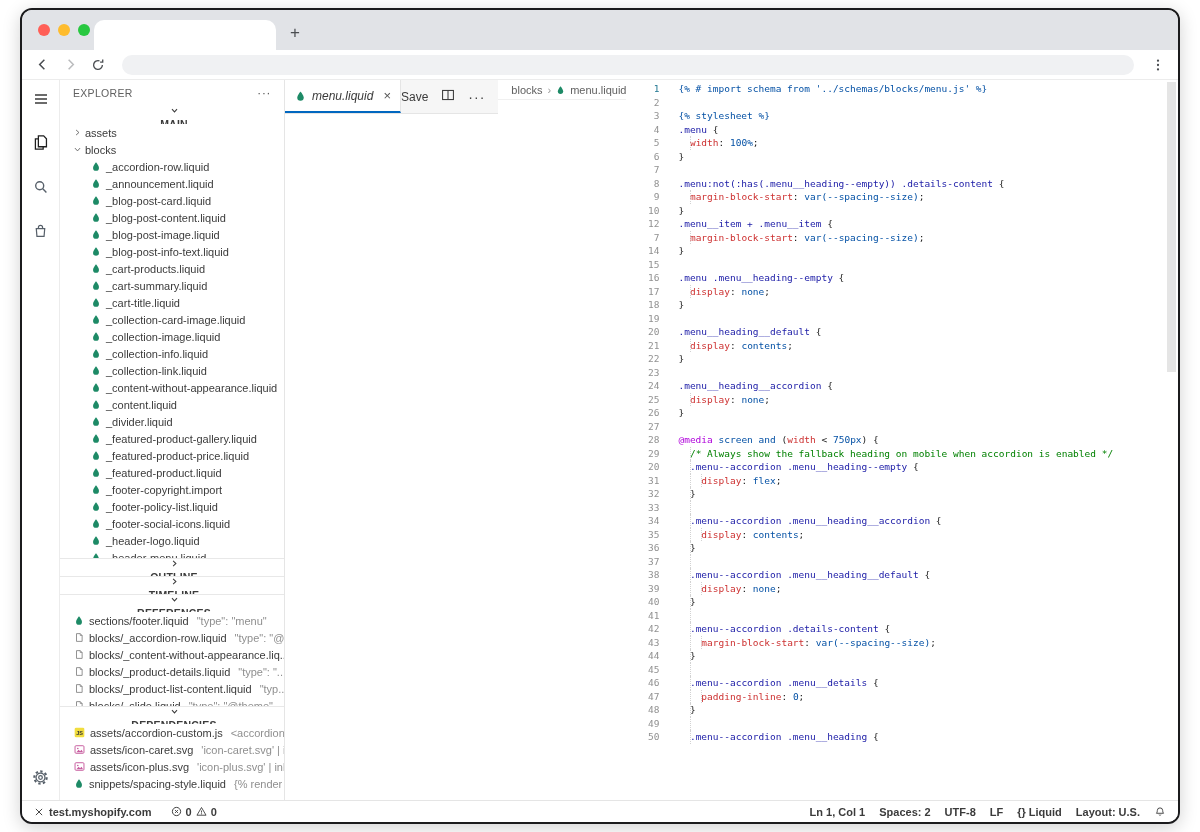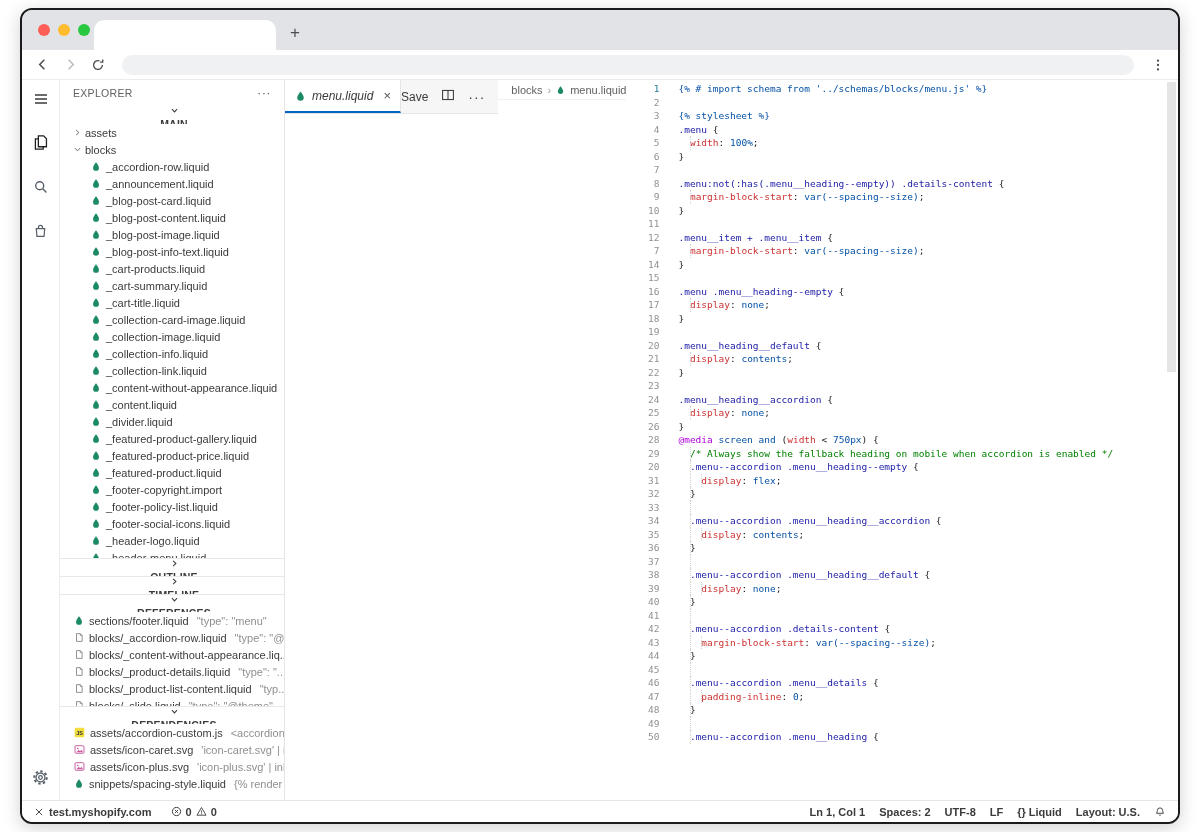--- a/index.html
+++ b/index.html
@@ -554,36 +554,36 @@
               <div class="cline"><span class="ln">1</span><span class="lc"><span class="tok-lq">{% # import schema from '../schemas/blocks/menu.js' %}</span></span></div>
               <div class="cline"><span class="ln">2</span><span class="lc"></span></div>
               <div class="cline"><span class="ln">3</span><span class="lc"><span class="tok-lq">{% stylesheet %}</span></span></div>
               <div class="cline"><span class="ln">4</span><span class="lc"><span class="tok-se">.menu</span><span class="tok-pl"> {</span></span></div>
               <div class="cline"><span class="ln">5</span><span class="lc"><span class="g" style="left:2ch"></span><span class="tok-pl">  </span><span class="tok-pr">width</span><span class="tok-pl">: </span><span class="tok-va">100%</span><span class="tok-pl">;</span></span></div>
               <div class="cline"><span class="ln">6</span><span class="lc"><span class="tok-pl">}</span></span></div>
               <div class="cline"><span class="ln">7</span><span class="lc"></span></div>
               <div class="cline"><span class="ln">8</span><span class="lc"><span class="tok-se">.menu:not(:has(.menu__heading--empty)) .details-content</span><span class="tok-pl"> {</span></span></div>
               <div class="cline"><span class="ln">9</span><span class="lc"><span class="g" style="left:2ch"></span><span class="tok-pl">  </span><span class="tok-pr">margin-block-start</span><span class="tok-pl">: </span><span class="tok-va">var(--spacing--size)</span><span class="tok-pl">;</span></span></div>
               <div class="cline"><span class="ln">10</span><span class="lc"><span class="tok-pl">}</span></span></div>
-              <div class="cline"><span class="ln">11</span><span class="lc"></span></div>
               <div class="cline"><span class="ln">12</span><span class="lc"><span class="tok-se">.menu__item + .menu__item</span><span class="tok-pl"> {</span></span></div>
               <div class="cline"><span class="ln">7</span><span class="lc"><span class="g" style="left:2ch"></span><span class="tok-pl">  </span><span class="tok-pr">margin-block-start</span><span class="tok-pl">: </span><span class="tok-va">var(--spacing--size)</span><span class="tok-pl">;</span></span></div>
               <div class="cline"><span class="ln">14</span><span class="lc"><span class="tok-pl">}</span></span></div>
               <div class="cline"><span class="ln">15</span><span class="lc"></span></div>
               <div class="cline"><span class="ln">16</span><span class="lc"><span class="tok-se">.menu .menu__heading--empty</span><span class="tok-pl"> {</span></span></div>
               <div class="cline"><span class="ln">17</span><span class="lc"><span class="g" style="left:2ch"></span><span class="tok-pl">  </span><span class="tok-pr">display</span><span class="tok-pl">: </span><span class="tok-va">none</span><span class="tok-pl">;</span></span></div>
               <div class="cline"><span class="ln">18</span><span class="lc"><span class="tok-pl">}</span></span></div>
               <div class="cline"><span class="ln">19</span><span class="lc"></span></div>
               <div class="cline"><span class="ln">20</span><span class="lc"><span class="tok-se">.menu__heading__default</span><span class="tok-pl"> {</span></span></div>
               <div class="cline"><span class="ln">21</span><span class="lc"><span class="g" style="left:2ch"></span><span class="tok-pl">  </span><span class="tok-pr">display</span><span class="tok-pl">: </span><span class="tok-va">contents</span><span class="tok-pl">;</span></span></div>
               <div class="cline"><span class="ln">22</span><span class="lc"><span class="tok-pl">}</span></span></div>
               <div class="cline"><span class="ln">23</span><span class="lc"></span></div>
               <div class="cline"><span class="ln">24</span><span class="lc"><span class="tok-se">.menu__heading__accordion</span><span class="tok-pl"> {</span></span></div>
               <div class="cline"><span class="ln">25</span><span class="lc"><span class="g" style="left:2ch"></span><span class="tok-pl">  </span><span class="tok-pr">display</span><span class="tok-pl">: </span><span class="tok-va">none</span><span class="tok-pl">;</span></span></div>
               <div class="cline"><span class="ln">26</span><span class="lc"><span class="tok-pl">}</span></span></div>
+              <div class="cline"><span class="ln">27</span><span class="lc"></span></div>
               <div class="cline"><span class="ln">28</span><span class="lc"><span class="tok-kw">@media</span><span class="tok-pl"> </span><span class="tok-va">screen</span><span class="tok-pl"> </span><span class="tok-va">and</span><span class="tok-pl"> (</span><span class="tok-pr">width</span><span class="tok-pl"> &lt; </span><span class="tok-va">750px</span><span class="tok-pl">) {</span></span></div>
               <div class="cline"><span class="ln">29</span><span class="lc"><span class="g" style="left:2ch"></span><span class="tok-pl">  </span><span class="tok-co">/* Always show the fallback heading on mobile when accordion is enabled */</span></span></div>
               <div class="cline"><span class="ln">20</span><span class="lc"><span class="g" style="left:2ch"></span><span class="tok-pl">  </span><span class="tok-se">.menu--accordion .menu__heading--empty</span><span class="tok-pl"> {</span></span></div>
               <div class="cline"><span class="ln">31</span><span class="lc"><span class="g" style="left:2ch"></span><span class="g" style="left:4ch"></span><span class="tok-pl">    </span><span class="tok-pr">display</span><span class="tok-pl">: </span><span class="tok-va">flex</span><span class="tok-pl">;</span></span></div>
               <div class="cline"><span class="ln">32</span><span class="lc"><span class="g" style="left:2ch"></span><span class="tok-pl">  }</span></span></div>
               <div class="cline"><span class="ln">33</span><span class="lc"><span class="g" style="left:2ch"></span></span></div>
               <div class="cline"><span class="ln">34</span><span class="lc"><span class="g" style="left:2ch"></span><span class="tok-pl">  </span><span class="tok-se">.menu--accordion .menu__heading__accordion</span><span class="tok-pl"> {</span></span></div>
               <div class="cline"><span class="ln">35</span><span class="lc"><span class="g" style="left:2ch"></span><span class="g" style="left:4ch"></span><span class="tok-pl">    </span><span class="tok-pr">display</span><span class="tok-pl">: </span><span class="tok-va">contents</span><span class="tok-pl">;</span></span></div>
               <div class="cline"><span class="ln">36</span><span class="lc"><span class="g" style="left:2ch"></span><span class="tok-pl">  }</span></span></div>
               <div class="cline"><span class="ln">37</span><span class="lc"><span class="g" style="left:2ch"></span></span></div>

